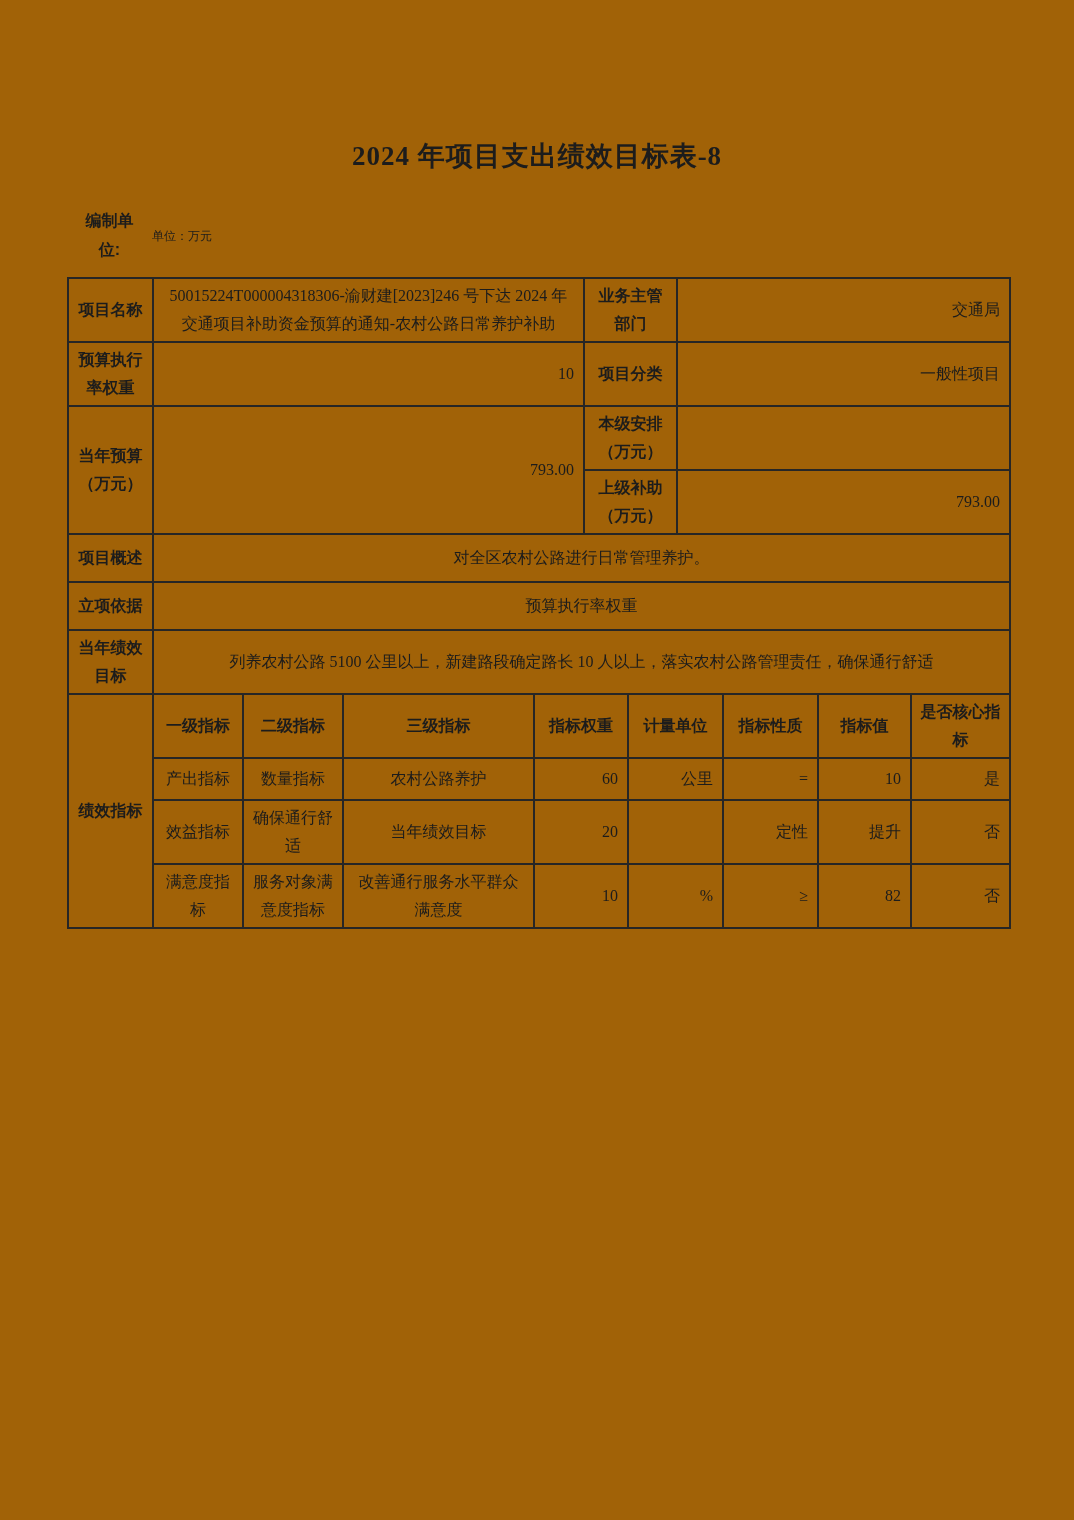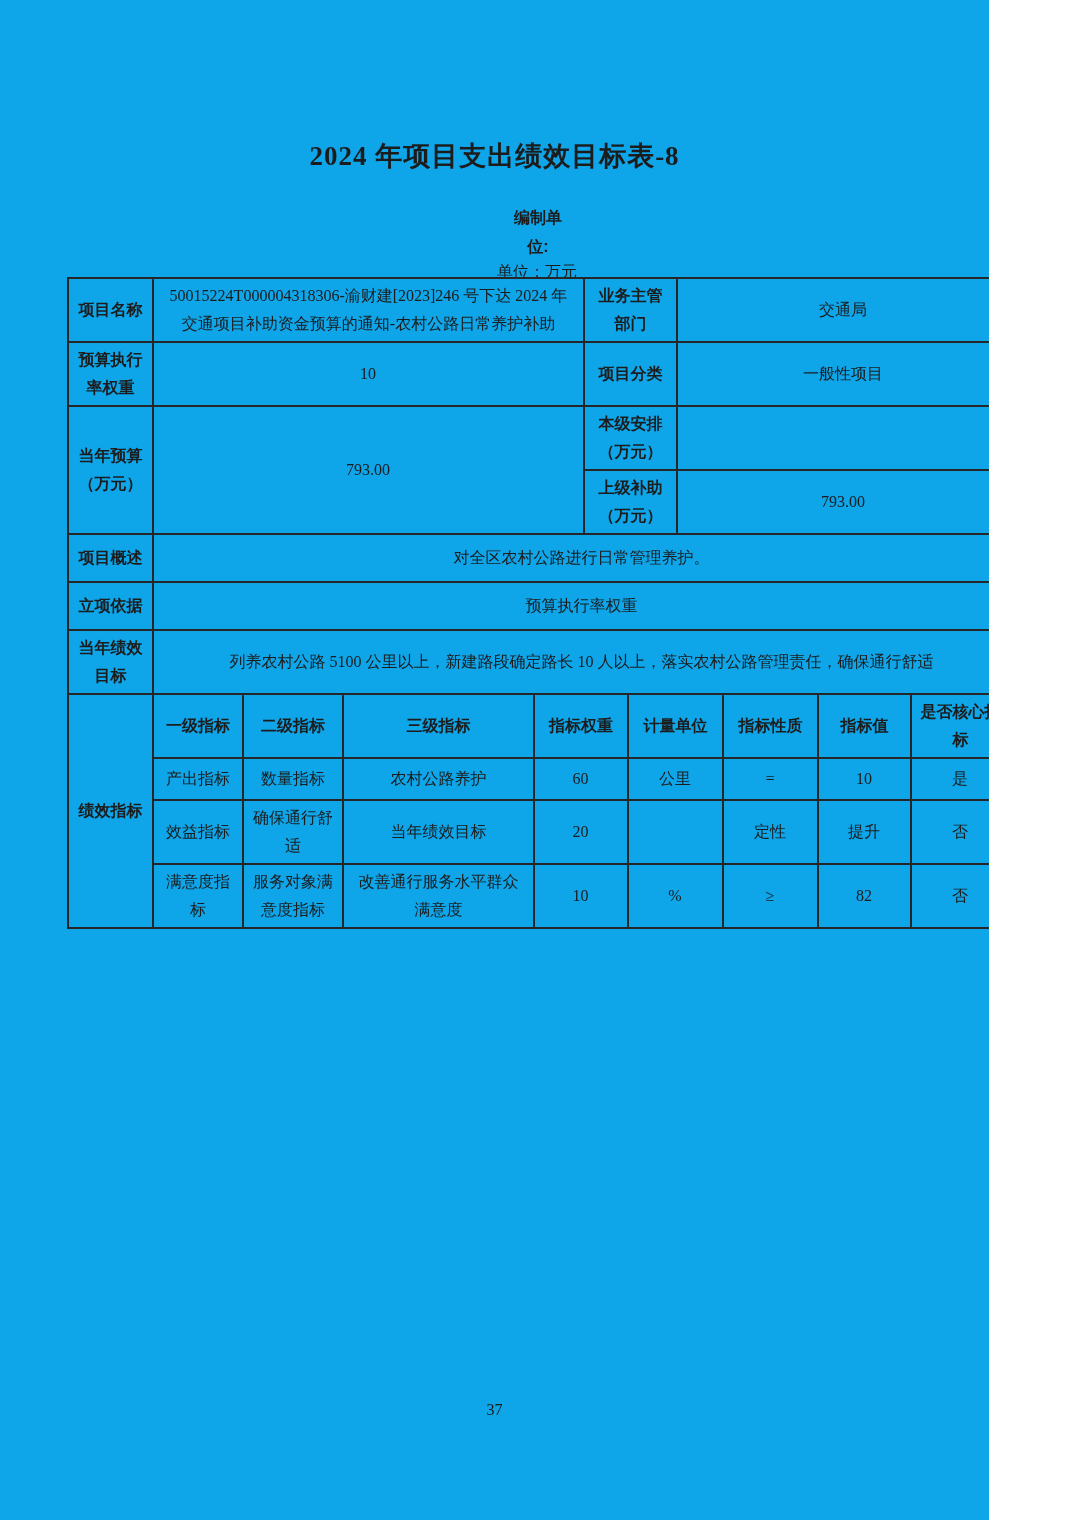--- a/index.html
+++ b/index.html
@@ -2,54 +2,54 @@
 <html><head>
 <meta charset="utf-8">
 <style>
   html,body{margin:0;padding:0;background:#ffffff;}
   body{
     width:1074px;height:1520px;
     font-family:"Liberation Serif","DejaVu Serif",serif;
     color:#1c1c1c;
     position:relative;
   }
-  .page{position:relative;width:989px;height:1520px;overflow:hidden;background:#0ea5e9;}
+  .page{position:relative;width:1074px;height:1520px;overflow:hidden;background:#a16207;}
 
   .doc-title{
     position:absolute;top:138px;left:0;width:100%;
     text-align:center;font-size:27px;font-weight:bold;letter-spacing:1px;
   }
 
   .prep-row{
     position:absolute;top:204px;left:67px;width:942px;height:64px;
-    display:flex;align-items:center;flex-direction:column;
+    display:flex;align-items:center;
   }
   .prep-label{
     width:85px;display:flex;justify-content:center;
     font-family:"Liberation Sans","DejaVu Sans",sans-serif;
     font-weight:bold;font-size:16px;line-height:1.8;text-align:center;
   }
   .prep-label .wrap{display:inline-block;width:54px;}
   .prep-value{flex:1;padding-left:10px;font-size:16px;}
-  .prep-note{font-size:16px;padding-right:2px;}
+  .prep-note{font-size:12px;padding-right:2px;}
 
   .tables{position:absolute;top:277px;left:67px;width:942px;}
   table{border-collapse:collapse;table-layout:fixed;width:942px;}
   .lower{margin-top:-2px;}
   td{
     border:2px solid #262626;
     font-size:16px;line-height:1.75;
     padding:3px 9px;vertical-align:middle;
     overflow:hidden;word-break:break-word;
   }
   td.lbl{
     font-family:"Liberation Sans","DejaVu Sans",sans-serif;
     font-weight:bold;text-align:center;padding:3px 6px;
   }
-  td.c{text-align:center;padding-left:8px;}
+  td.c{text-align:right;padding-left:8px;}
   td.l{text-align:center;}
 
   .page-num{
     position:absolute;top:1401px;left:0;width:100%;
     text-align:center;font-size:16px;
   }
 </style>
 </head>
 <body>
 
@@ -163,15 +163,14 @@
         <td class="c">%</td>
         <td class="c">≥</td>
         <td class="c">82</td>
         <td class="c">否</td>
       </tr>
     </tbody>
       </table>
 
   </div>
 
-  <div class="page-num">37</div>
 
 </div>
 
 </body></html>

